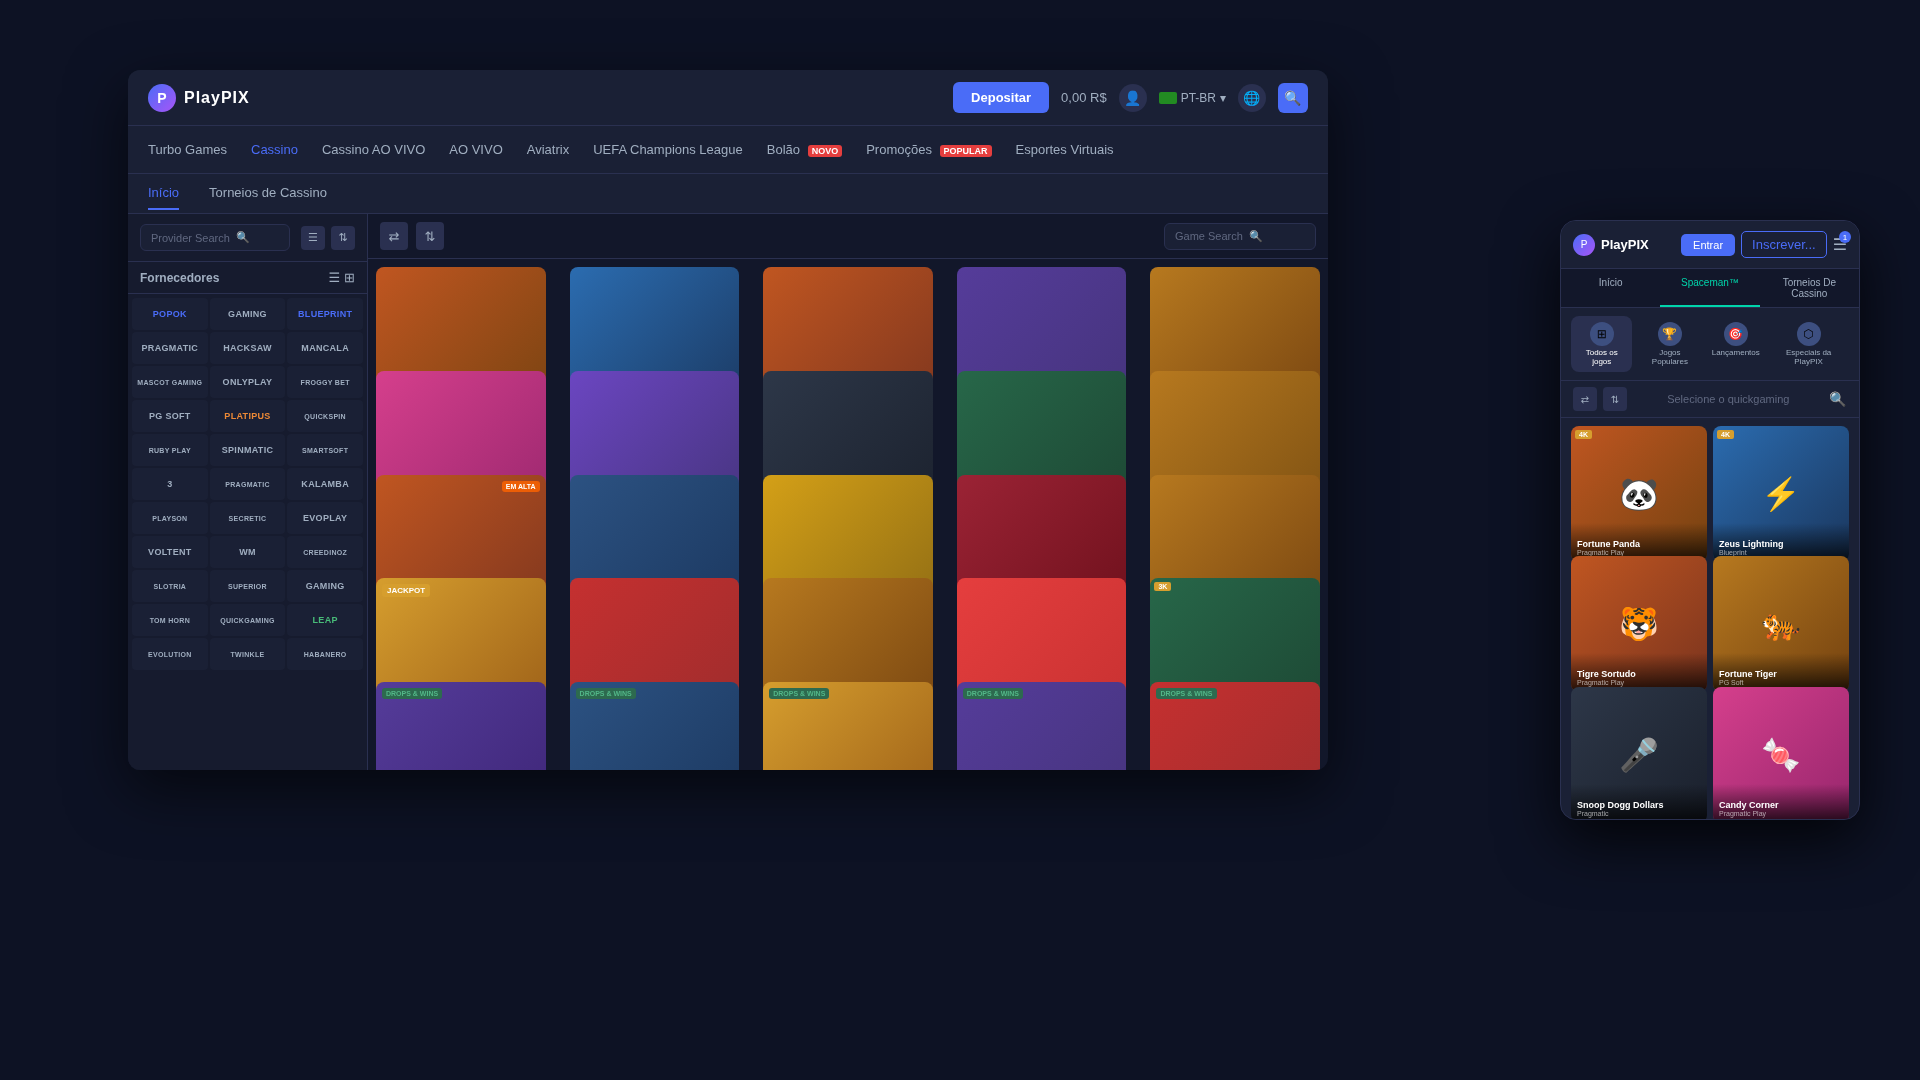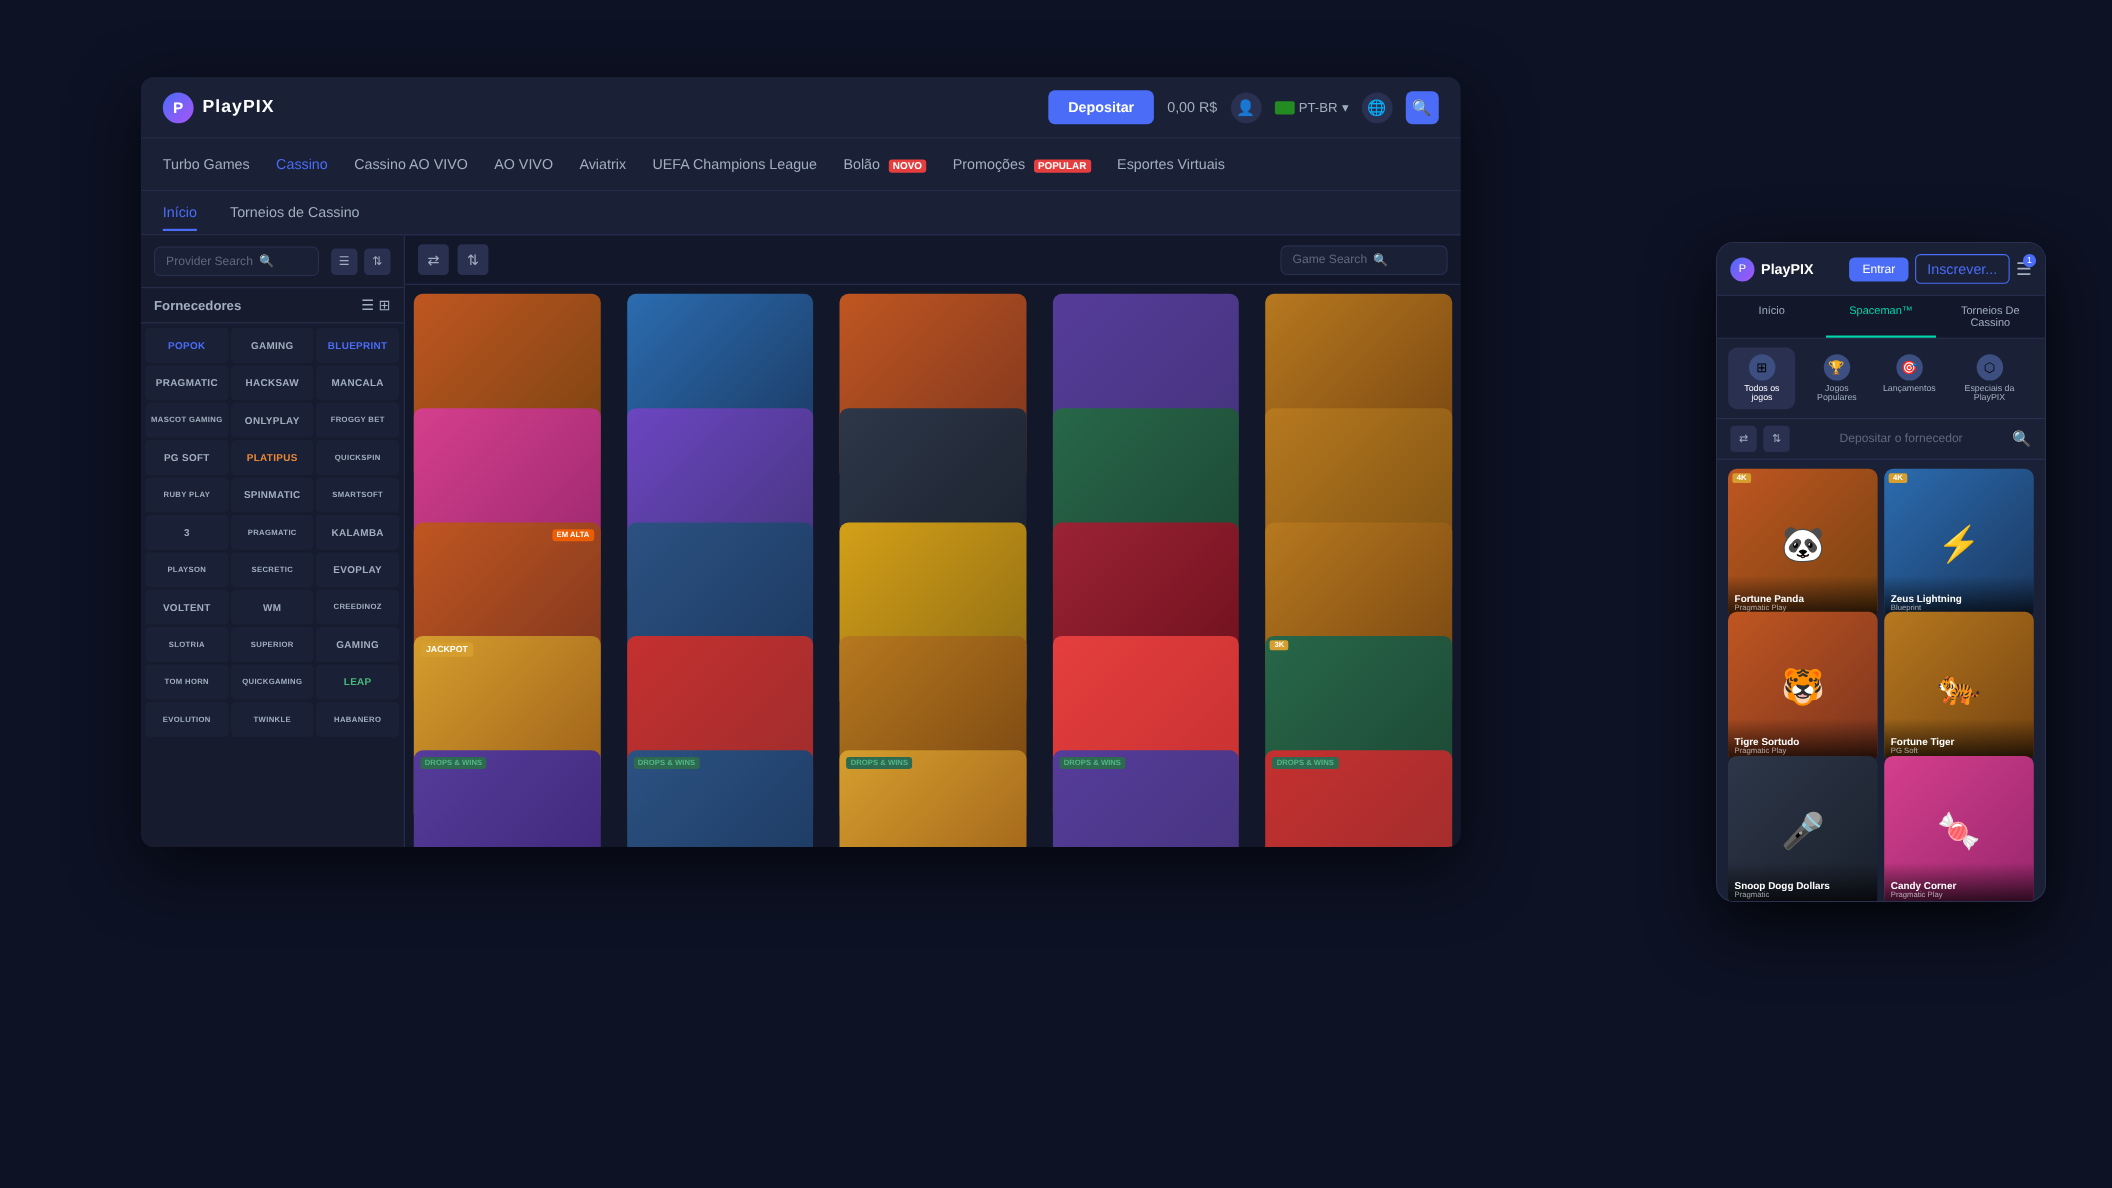--- a/index.html
+++ b/index.html
@@ -1253,21 +1253,21 @@
         <div class="mobile-cat-icon">⬡</div>
         <span class="mobile-cat-label">Especiais da PlayPIX</span>
       </div>
     </div>
 
     <div class="mobile-provider-row">
       <div class="mobile-provider-filter-btns">
         <div class="mobile-filter-icon-btn">⇄</div>
         <div class="mobile-filter-icon-btn">⇅</div>
       </div>
-      <span class="mobile-provider-text">Depositar o fornecedor</span>
+      <span class="mobile-provider-text">Selecione o quickgaming</span>
       <span class="mobile-search-btn">🔍</span>
     </div>
 
     <div class="mobile-game-grid">
 
       <div class="mobile-game-card mgc-fortune-panda">
         <span class="mobile-4k-badge">4K</span>
         <div style="display:flex; align-items:center; justify-content:center; height:100%; font-size:32px;">🐼</div>
         <div class="mobile-game-card-label">
           <div class="mobile-game-card-title">Fortune Panda</div>

